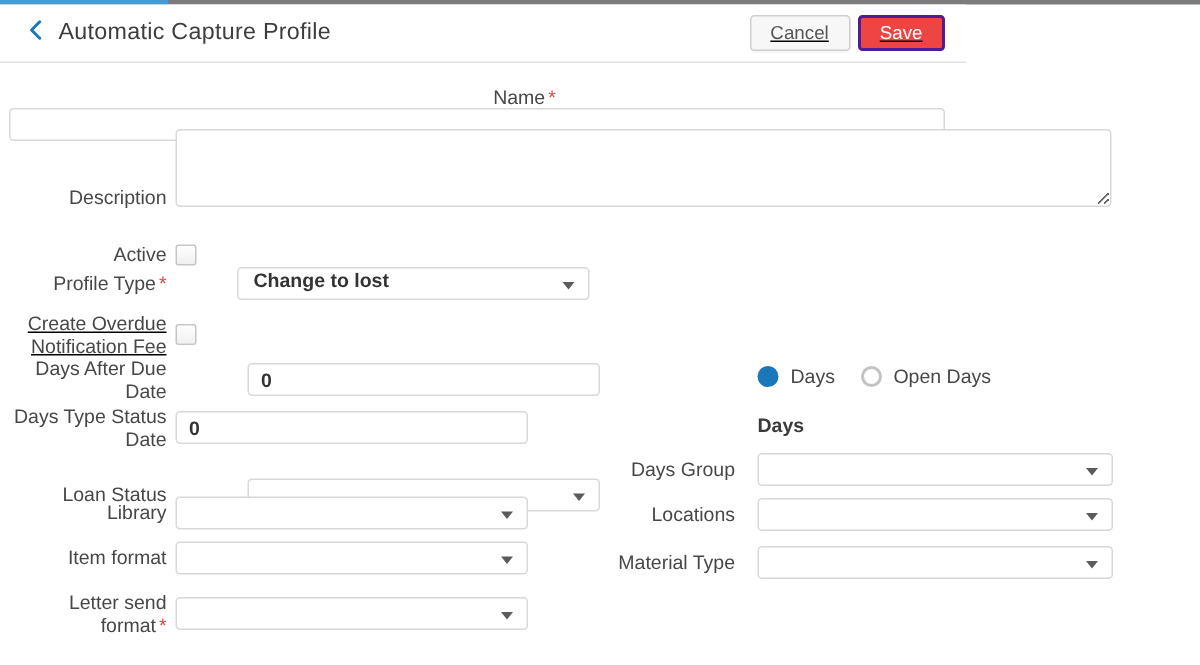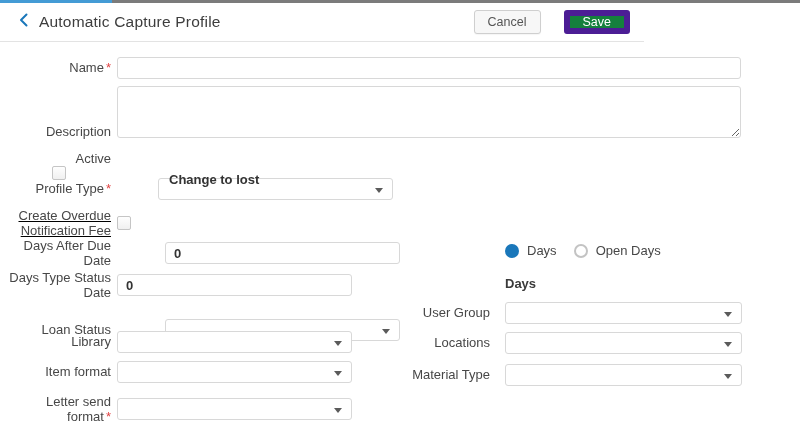--- a/index.html
+++ b/index.html
@@ -11,42 +11,42 @@
     overflow:hidden;
   }
   .topbar { position:absolute; top:0; left:0; width:800px; height:3px; background:#7b7b7b; }
   .topbar-accent { position:absolute; top:0; left:0; width:112px; height:3px; background:#449bd5; }
 
   .header { position:absolute; top:3px; left:0; width:644px; height:39px; background:#fff;
             border-bottom:1px solid #e3e3e3; display:flex; align-items:center; }
   .back-btn { margin-left:13px; width:22px; height:22px; display:flex; align-items:center;
               justify-content:center; cursor:pointer; }
   .page-title { margin-left:4px; font-size:15.5px; color:#3d3d3d; letter-spacing:.2px; }
-  .header-actions { margin-left:auto; margin-right:14px; display:flex; gap:23px; }
+  .header-actions { margin-left:auto; margin-right:14px; display:flex; gap:5px;text-decoration:underline; }
   .btn { height:24px; padding:0 13px; font-size:12.5px; border-radius:3px;
          display:flex; align-items:center; cursor:pointer; }
   .btn-cancel { background:#f7f7f7; border:1px solid #cfcfcf; color:#555;
                 box-shadow:0 1px 1px rgba(0,0,0,.04); }
-  .btn-save { background:#15803d; border:6px solid #4c1d95; color:#fff; }
+  .btn-save { background:#ef4444; border:2px solid #4c1d95; color:#fff; }
 
   .row { position:absolute; display:flex; align-items:center; }
   .lbl { width:111px; text-align:right; font-size:13px; color:#474747; line-height:1.18; flex:none; }
   .req { color:#e04343; margin-left:2px; }
   .ctl { margin-left:6px; }
 
   .input { border:1px solid #d8d8d8; border-radius:3px; background:#fff; height:22px;
            font-family:inherit; font-size:13px; font-weight:bold; color:#333; padding:0 8px; outline:none; }
   .wide { width:624px; }
   .narrow { width:235px; }
   textarea.input { height:52px; font-weight:normal; resize:both; padding:4px 8px; display:block; }
   .row-desc { align-items:flex-start; }
   .row-desc .lbl { padding-top:6px;margin-top:32px; }
 
   .select { position:relative; border:1px solid #d8d8d8; border-radius:3px; background:#fff;
-            height:22px; display:flex; align-items:flex-end; padding:0 24px 12px 10px;
+            height:22px; display:flex; align-items:flex-start; padding:0 24px 12px 10px;
             font-size:13px; font-weight:bold; color:#333; cursor:pointer; }
   .caret { position:absolute; right:9px; top:9px; width:0; height:0;
            border-left:4px solid transparent; border-right:4px solid transparent;
            border-top:5px solid #5b5b5b; }
 
   .checkbox { width:14px; height:14px; border:1px solid #c5c5c5; border-radius:2px;
               background:linear-gradient(#fefefe,#f0f0f0); cursor:pointer; flex:none; }
 
   .radio-group { display:flex; align-items:center; gap:17px; }
   .radio-opt { display:flex; align-items:center; gap:8px; cursor:pointer;
@@ -78,31 +78,31 @@
         </svg>
     </span>
   </div>
   <div class="page-title">Automatic Capture Profile</div>
   <div class="header-actions">
     <div class="btn btn-cancel">Cancel</div>
     <div class="btn btn-save">Save</div>
   </div>
 </div>
 
-<div class="row" style="top:57px;">
+<div class="row" style="top:57px;flex-direction:column;">
   <div class="lbl"><span>Name</span><span class="req">*</span></div>
   <input class="input wide ctl" type="text" value="" style="">
 </div>
 
 <div class="row row-desc" style="top:86px;">
   <div class="lbl">Description</div>
   <textarea class="input wide ctl" style=""></textarea>
 </div>
 
-<div class="row" style="top:151px;flex-direction:column;">
+<div class="row" style="top:162px;">
   <div class="lbl">Active</div>
   <div class="checkbox ctl"></div>
 </div>
 
 <div class="row" style="top:178px;gap:41px;">
   <div class="lbl"><span>Profile Type</span><span class="req">*</span></div>
   <div class="select narrow ctl">
     <span>Change to lost</span>
     <span class="caret"></span>
   </div>
@@ -138,21 +138,21 @@
 
 <div class="row" style="top:319px;gap:48px;">
   <div class="lbl">Loan Status</div>
   <div class="select narrow ctl">
     <span></span>
     <span class="caret"></span>
   </div>
 </div>
 
 <div class="row row-r" style="top:302px;">
-  <div class="lbl">User Group</div>
+  <div class="lbl">Days Group</div>
   <div class="select w-right ctl">
     <span></span>
     <span class="caret"></span>
   </div>
 </div>
 
 <div class="row" style="top:331px;">
   <div class="lbl">Library</div>
   <div class="select narrow ctl">
     <span></span>

